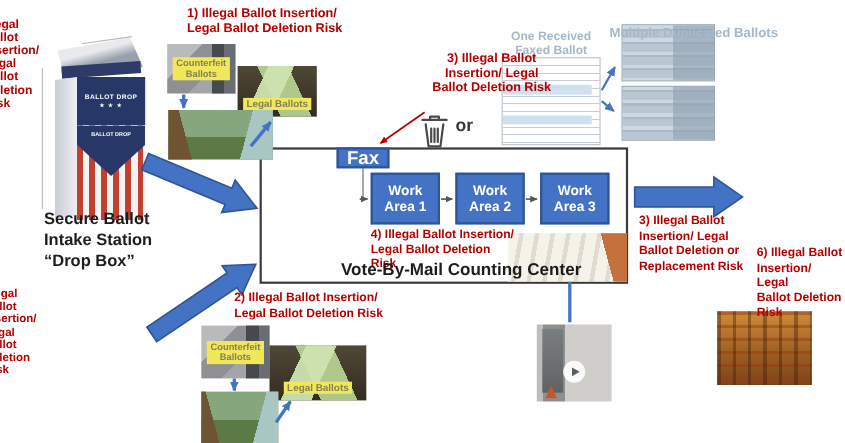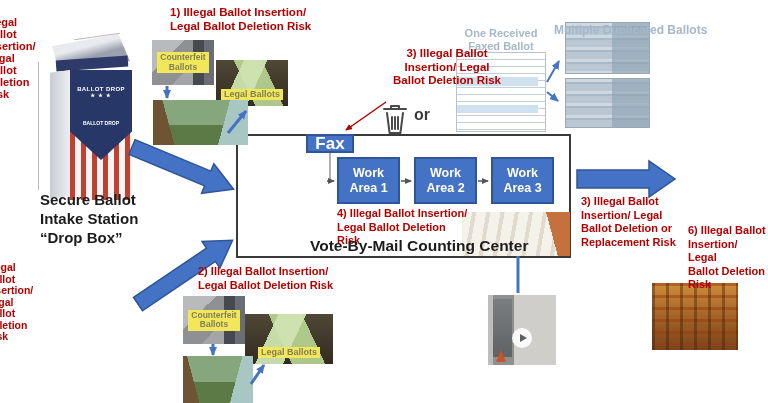--- a/index.html
+++ b/index.html
@@ -212,21 +212,21 @@
 Insertion/ Legal
 Ballot Deletion or
 Replacement Risk</div>
   <div class="risk" style="left:688px;top:224px;width:80px;">6) Illegal Ballot
 Insertion/ Legal
 Ballot Deletion
 Risk</div>
   <div class="photo ph-warehouse" style="left:652px;top:283px;width:86px;height:67px;"></div>
 
 
-  <div class="risk" style="left:198px;top:265px;width:145px;">2) Illegal Ballot Insertion/
+  <div class="risk" style="left:213px;top:265px;width:145px;">2) Illegal Ballot Insertion/
 Legal Ballot Deletion Risk</div>
   <div class="photo ph-counterfeit" style="left:183px;top:296px;width:62px;height:48px;">
     <span class="photo-label">Counterfeit
 Ballots</span>
   </div>
   <div class="photo ph-legal lbl-bottom" style="left:245px;top:314px;width:88px;height:50px;">
     <span class="photo-label" style="font-size:9px;">Legal Ballots</span>
   </div>
   <div class="photo ph-car" style="left:183px;top:356px;width:70px;height:47px;"></div>
 

